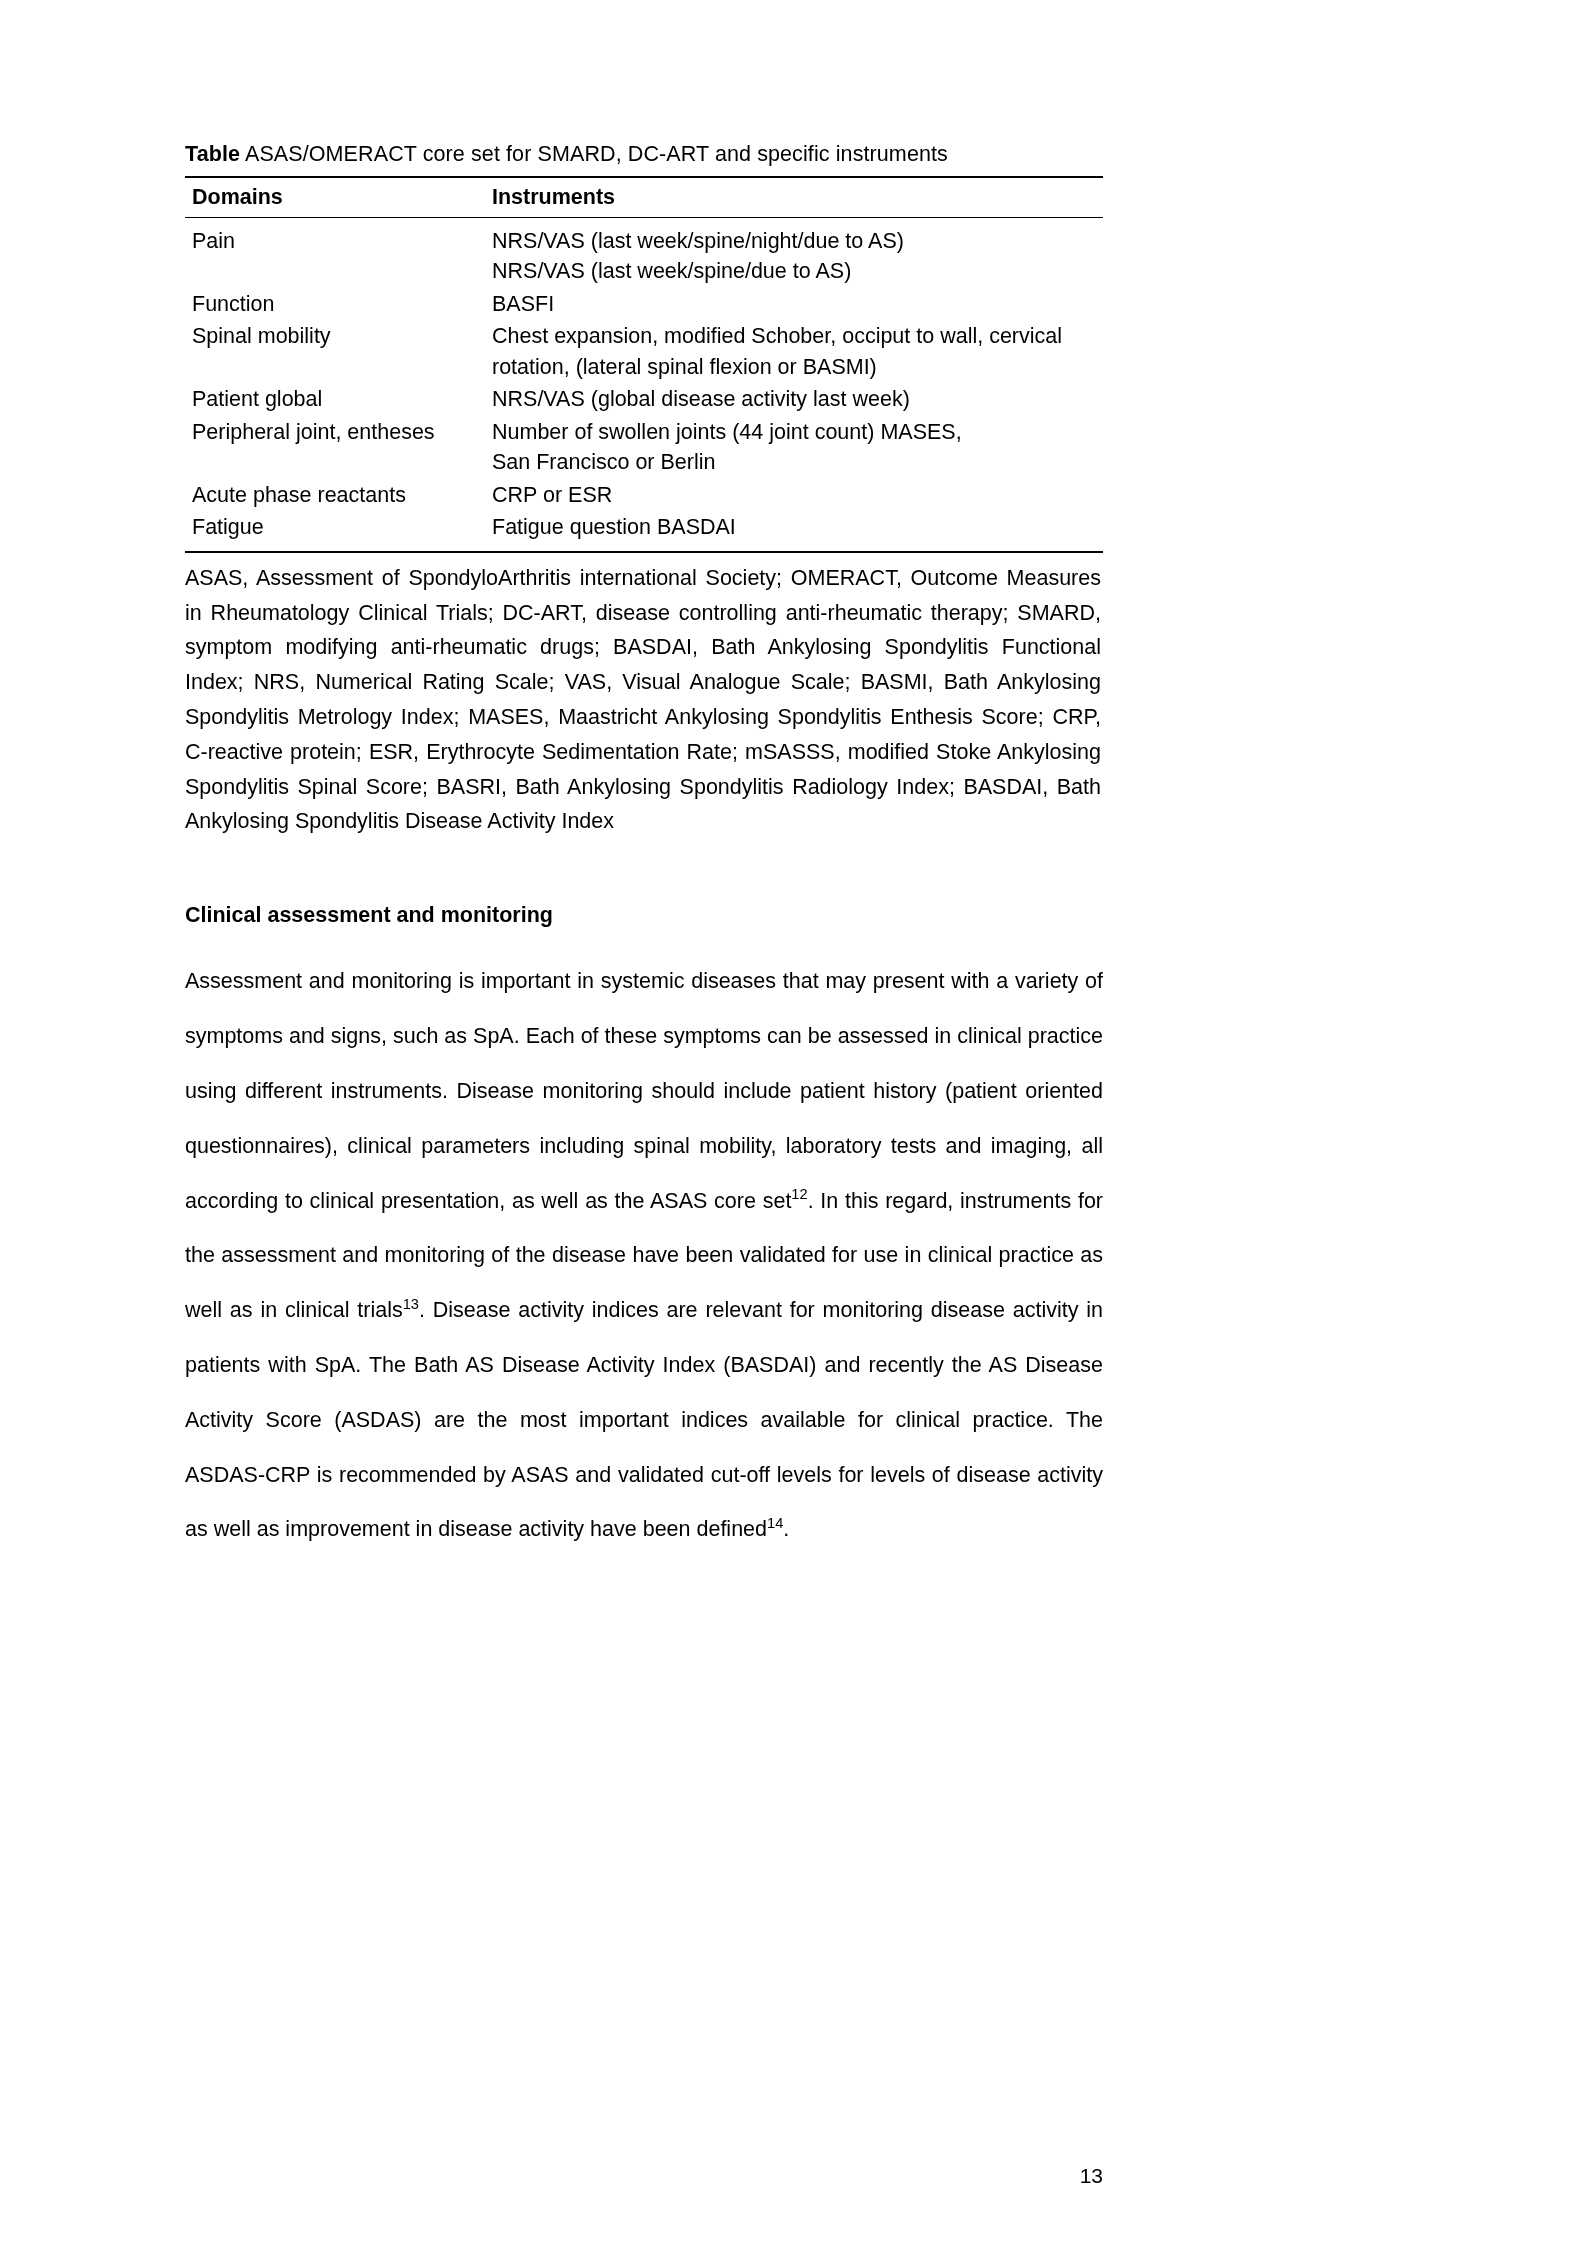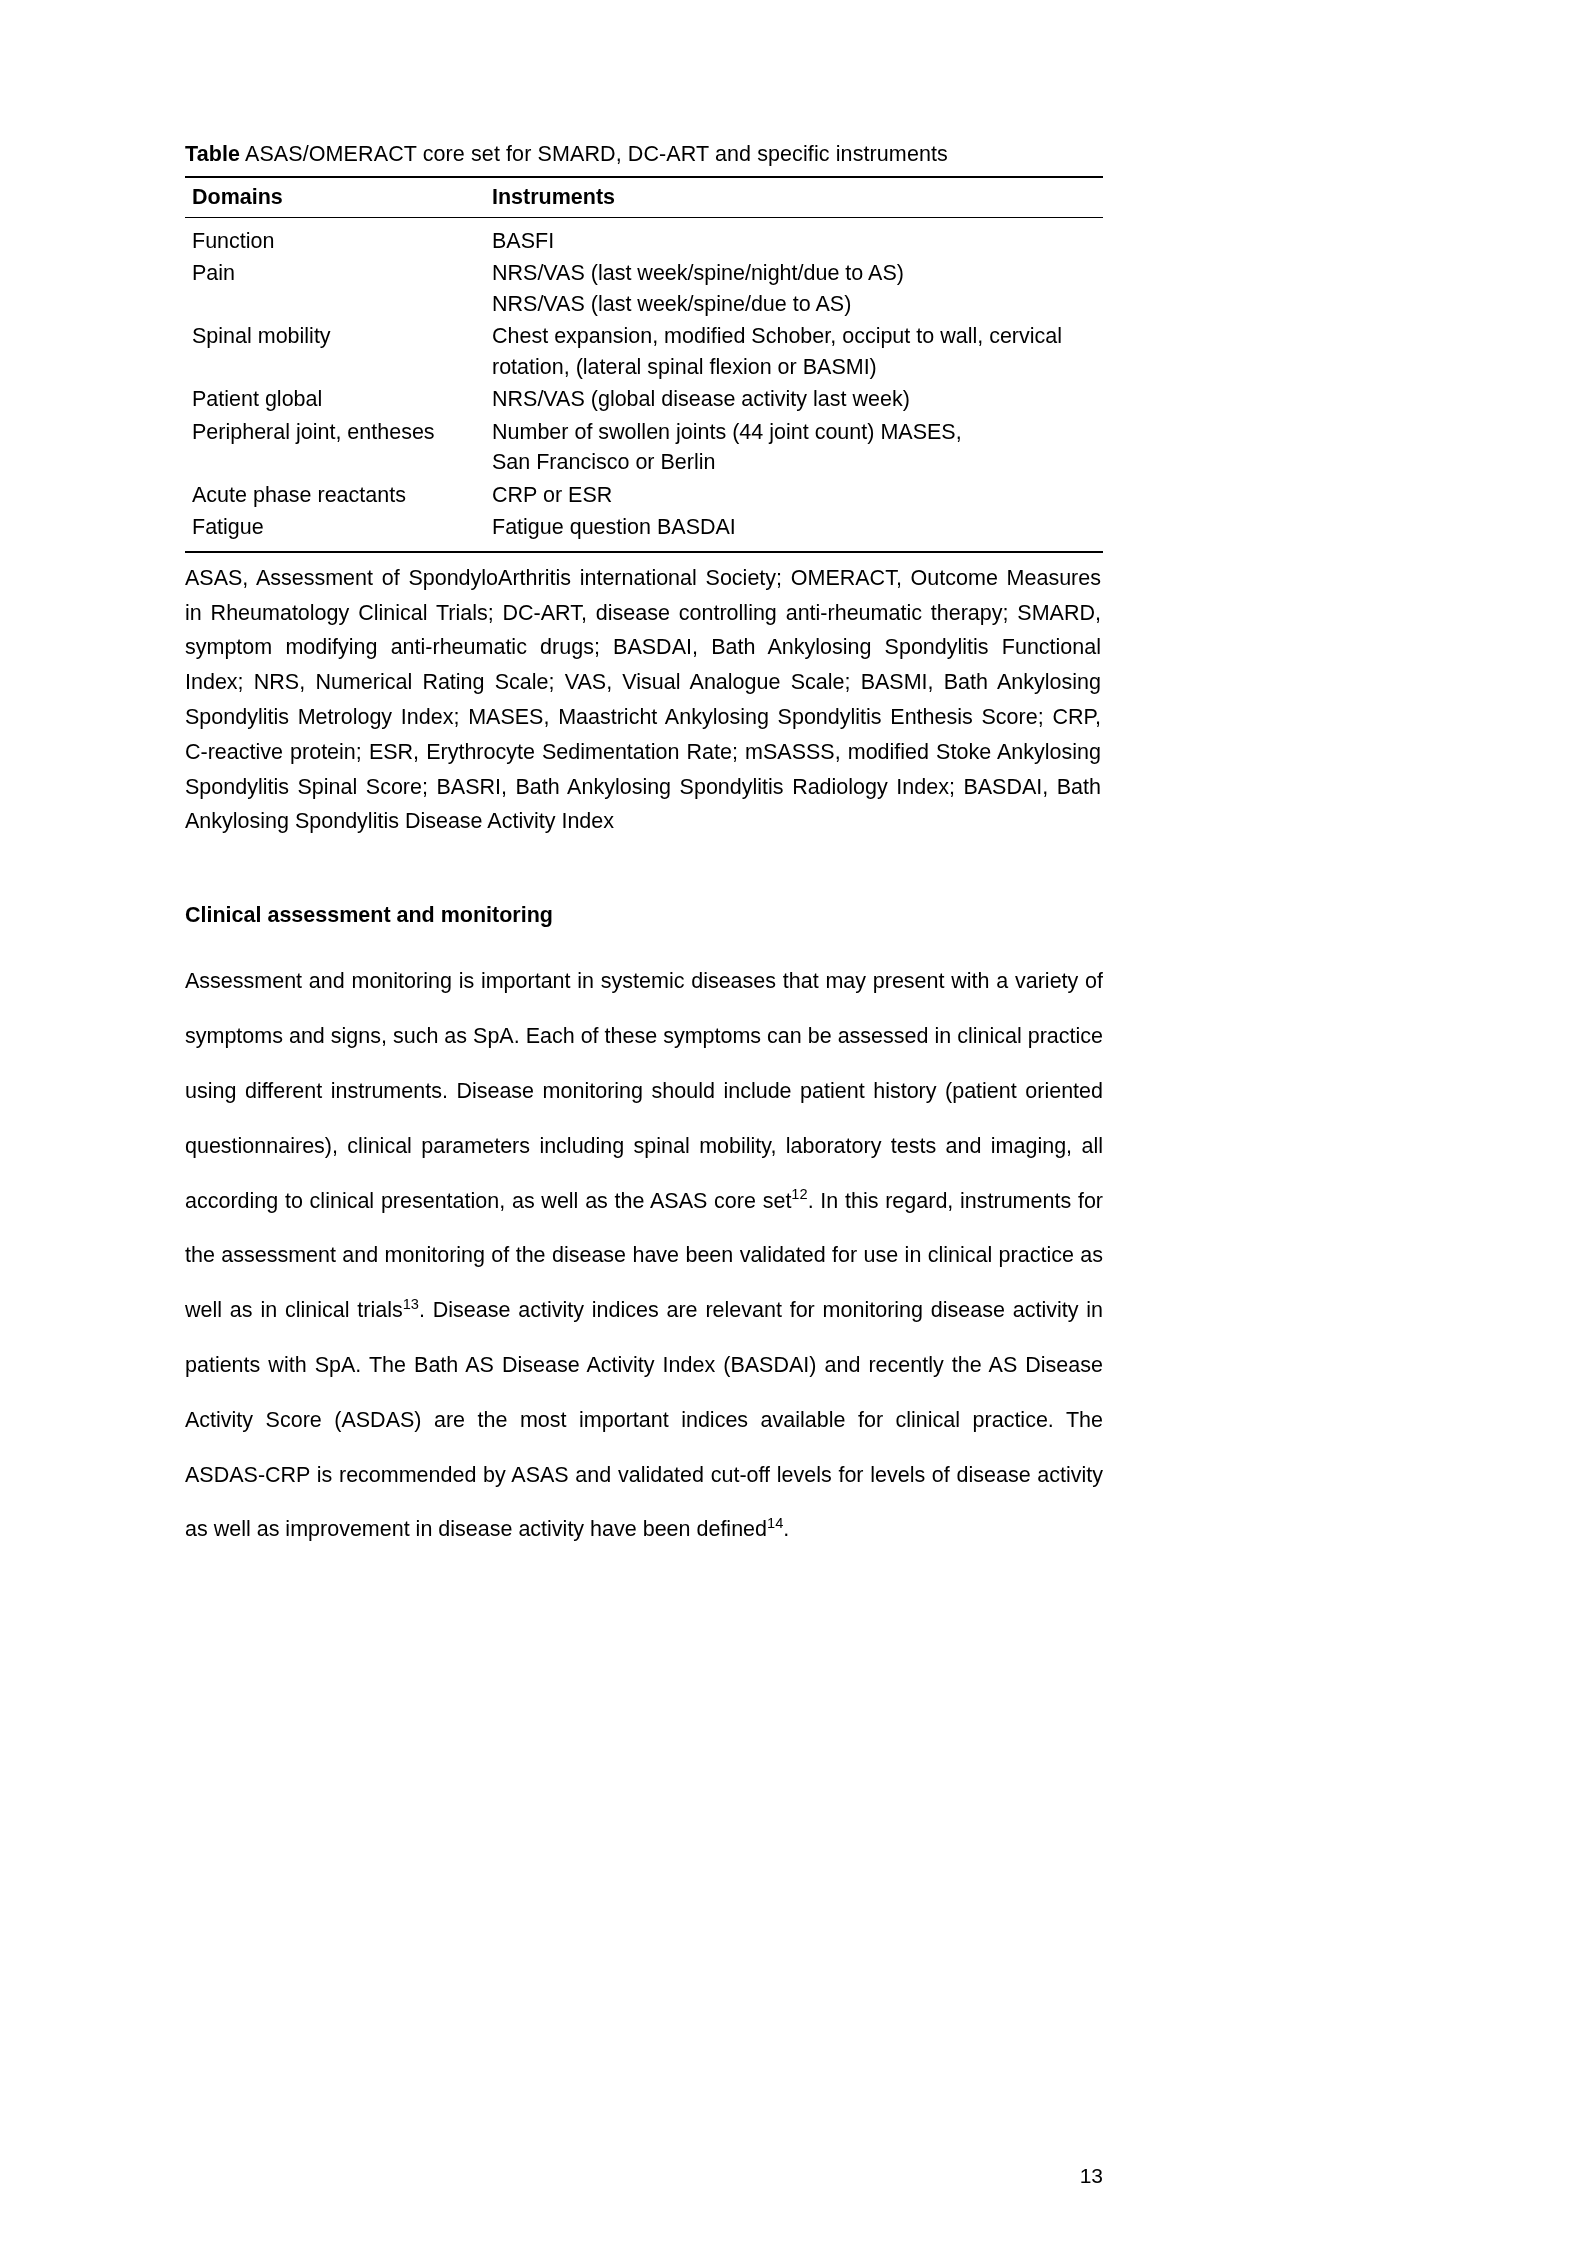--- a/index.html
+++ b/index.html
@@ -127,30 +127,30 @@
 
   <table class="coreset">
     <thead>
       <tr>
         <th class="col-domain">Domains</th>
         <th>Instruments</th>
       </tr>
     </thead>
     <tbody>
       <tr>
-        <td class="col-domain">Function</td>
-        <td class="col-instrument">
-          <span>BASFI</span>
-        </td>
-      </tr>
-      <tr>
         <td class="col-domain">Pain</td>
         <td class="col-instrument">
           <span class="sub-line">NRS/VAS (last week/spine/night/due to AS)</span>
           <span class="sub-line">NRS/VAS (last week/spine/due to AS)</span>
+        </td>
+      </tr>
+      <tr>
+        <td class="col-domain">Function</td>
+        <td class="col-instrument">
+          <span>BASFI</span>
         </td>
       </tr>
       <tr>
         <td class="col-domain">Spinal mobility</td>
         <td class="col-instrument justify">
           <span>Chest expansion, modified Schober, occiput to wall, cervical rotation, (lateral spinal flexion or BASMI)</span>
         </td>
       </tr>
       <tr>
         <td class="col-domain">Patient global</td>

